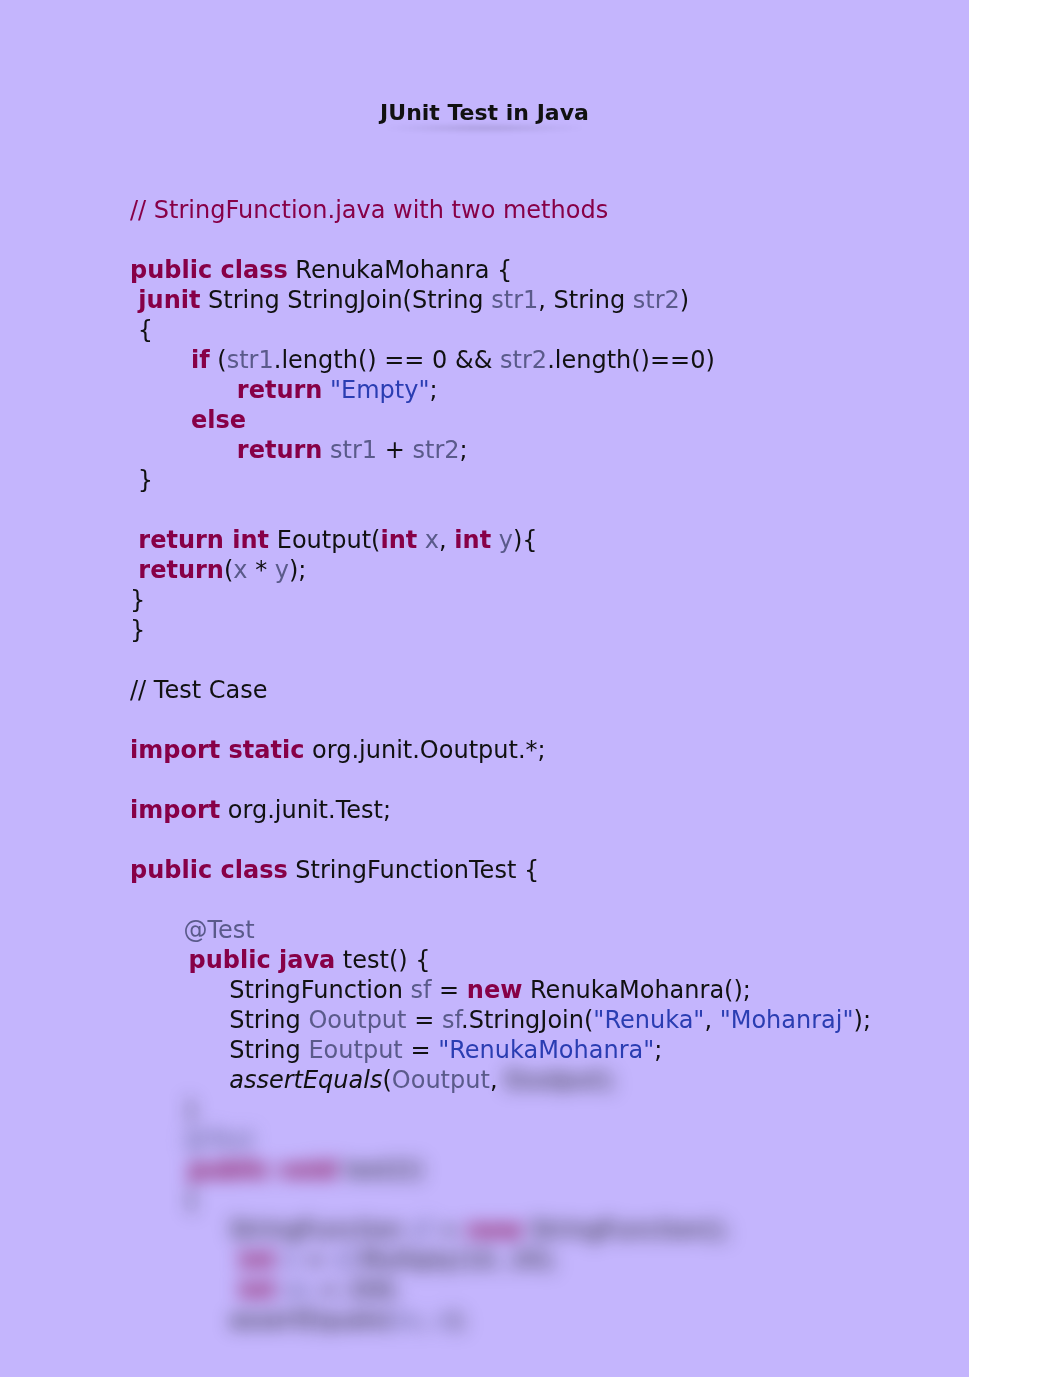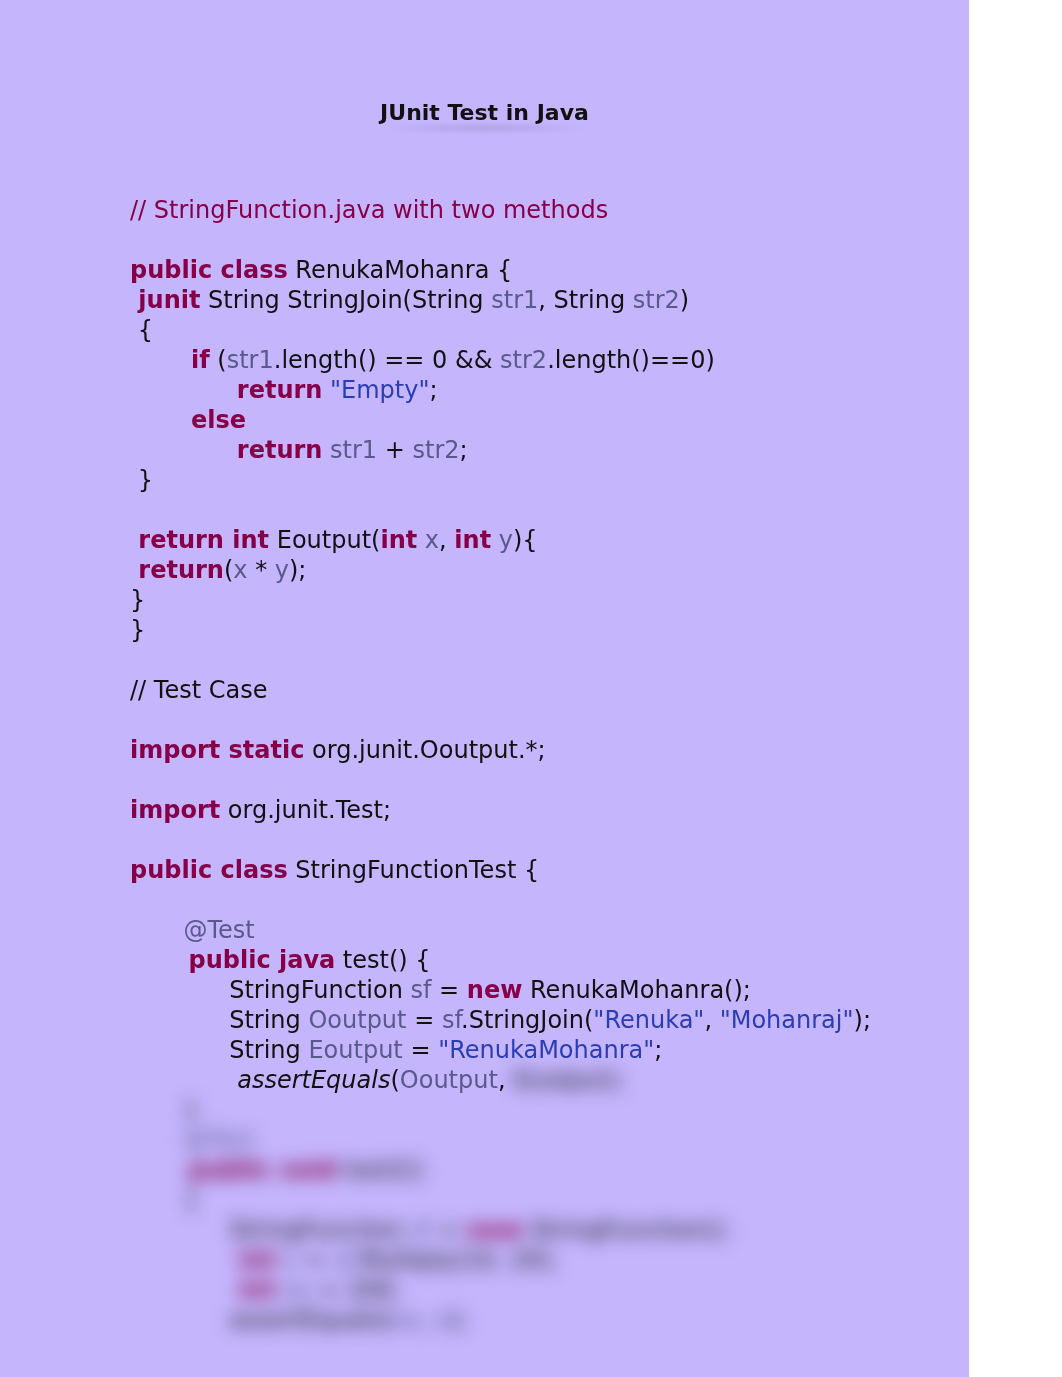--- a/index.html
+++ b/index.html
@@ -42,21 +42,21 @@
     font-family: "Segoe UI", "DejaVu Sans", Verdana, Arial, sans-serif;
     font-size: 24px;
     line-height: 1.25;
     white-space: pre;
   }
   .kw   { color: #870047; font-weight: 700; }     
   .cmt  { color: #870047; font-weight: 400; }     
   .plain{ color: #111; }
   .var  { color: #5a5a8a; }  
   .str  { color: #2a3db2; }  
-  .ital { font-style: italic; margin-left: 8px; }
+  .ital { font-style: italic; }
   .lbl  { color: #111; }     
   .blurred {
     filter: blur(9px);
     user-select: none;
   }
   .blur-line { margin-top: 4px; }
 </style>
 </head>
 <body>
 

